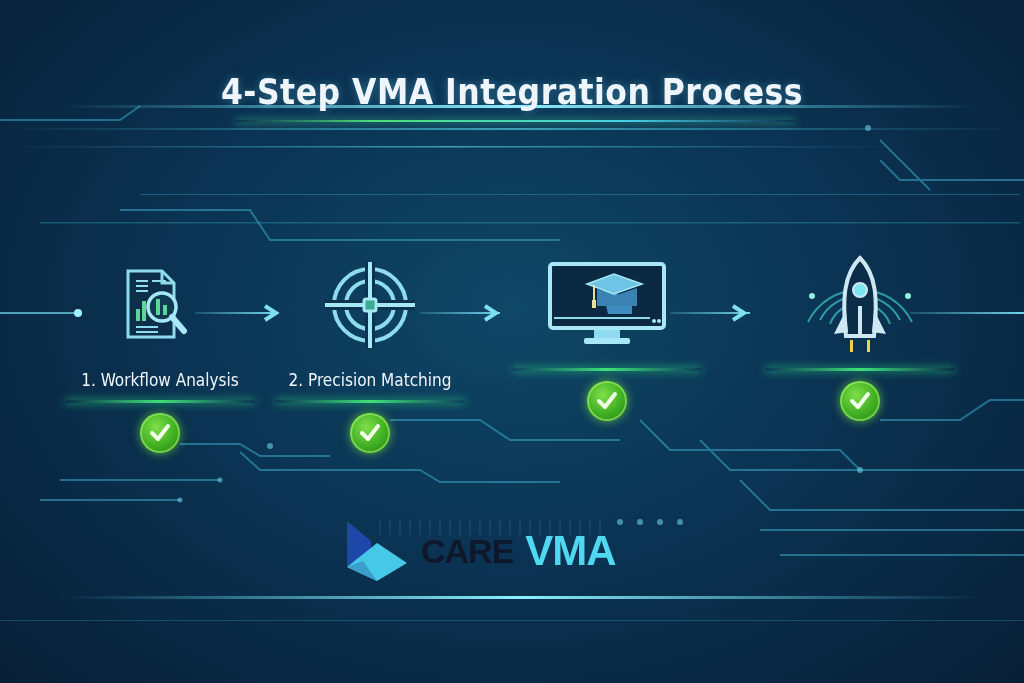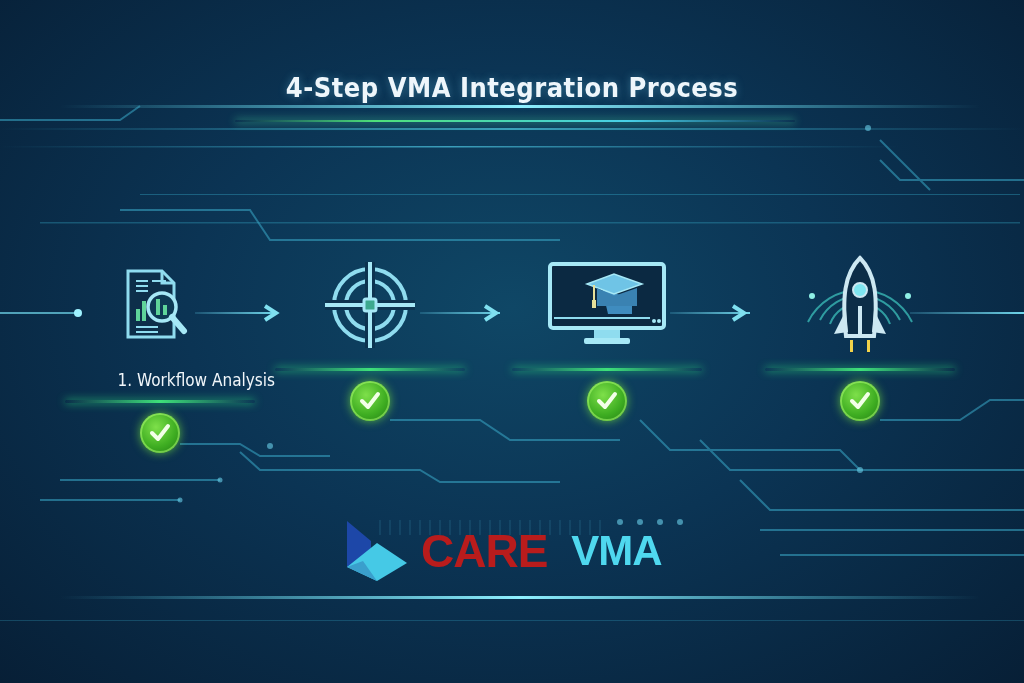--- a/index.html
+++ b/index.html
@@ -2,37 +2,37 @@
 <html><head>
 <meta charset="utf-8">
 <style>
   html,body{margin:0;padding:0;}
   body{width:1024px;height:683px;overflow:hidden;position:relative;
     background:radial-gradient(ellipse at 50% 45%, #0f4766 0%, #0b3454 45%, #071f36 100%);
     font-family:"DejaVu Sans", sans-serif;}
   .layer{position:absolute;left:0;top:0;width:1024px;height:683px;}
   .glowline{position:absolute;height:2px;border-radius:2px;}
   .title{position:absolute;left:0;width:1024px;top:72px;text-align:center;color:#eef6fb;
-    font-family:"DejaVu Sans Condensed","DejaVu Sans",sans-serif;font-weight:bold;font-size:27px;letter-spacing:0.5px;
+    font-family:"DejaVu Sans Condensed","DejaVu Sans",sans-serif;font-weight:bold;font-size:35px;letter-spacing:0.5px;
     text-shadow:0 0 8px rgba(120,220,255,0.35);}
   .step{position:absolute;top:250px;width:230px;text-align:center;}
   .icon-box{height:110px;display:flex;align-items:center;justify-content:center;}
-  .label{color:#f1f6fa;font-family:"DejaVu Sans Condensed","DejaVu Sans",sans-serif;font-size:17px;margin-top:8px;height:24px;line-height:24px;text-align:right;}
+  .label{color:#f1f6fa;font-family:"DejaVu Sans Condensed","DejaVu Sans",sans-serif;font-size:17px;margin-top:8px;height:24px;line-height:24px;}
   .underline{height:3px;margin:8px auto 0;width:190px;border-radius:3px;
     background:linear-gradient(90deg,rgba(40,200,120,0) 0%, #3ee07a 50%, rgba(40,200,120,0) 100%);
     box-shadow:0 0 8px #2bd27a;}
   .check{width:40px;height:40px;border-radius:50%;margin:10px auto 0;
     background:radial-gradient(circle at 40% 35%, #7ee04a 0%, #3fae22 55%, #1f7a12 100%);
     box-shadow:0 0 10px rgba(120,230,60,0.7), inset 0 0 0 2px rgba(180,255,120,0.5);
     display:flex;align-items:center;justify-content:center;}
   .arrow{position:absolute;top:312px;height:2px;background:linear-gradient(90deg,rgba(90,200,230,0.2),#6fd5ea);}
   .arrow-head{position:absolute;top:304px;}
   .logo{position:absolute;left:343px;top:519px;display:flex;align-items:center;gap:8px;}
-  .logo-care{font-family:"Liberation Sans",sans-serif;font-weight:bold;font-size:46px;color:#b91c1c;letter-spacing:-1px;}
-  .logo-vma{font-family:"Liberation Sans",sans-serif;font-weight:bold;font-size:42px;color:#4fd8ef;letter-spacing:-1px;margin-left:16px;}
+  .logo-care{font-family:"Liberation Sans",sans-serif;font-weight:bold;font-size:34px;color:#0f172a;letter-spacing:-1px;}
+  .logo-vma{font-family:"Liberation Sans",sans-serif;font-weight:bold;font-size:42px;color:#4fd8ef;letter-spacing:-1px;margin-left:4px;}
 </style>
 </head>
 <body>
 
 <svg class="layer" viewBox="0 0 1024 683">
   <defs>
     <linearGradient id="hl" x1="0" x2="1">
       <stop offset="0" stop-color="#5fe0f5" stop-opacity="0"></stop>
       <stop offset="0.5" stop-color="#8ff0ff" stop-opacity="1"></stop>
       <stop offset="1" stop-color="#5fe0f5" stop-opacity="0"></stop>
@@ -131,20 +131,21 @@
   <div class="icon-box">
     <svg width="110" height="90" viewBox="0 0 110 90">
       <circle cx="55" cy="45" r="36" fill="none" stroke="#8fdcef" stroke-width="4"></circle>
       <circle cx="55" cy="45" r="24" fill="none" stroke="#8fdcef" stroke-width="4"></circle>
       <rect x="0" y="0" width="0" height="0"></rect>
       <path d="M55 2 V88 M10 45 H100" stroke="#0c3350" stroke-width="10"></path>
       <path d="M55 2 V88 M10 45 H100" stroke="#a6e8f6" stroke-width="4"></path>
       <rect x="49" y="39" width="12" height="12" rx="2" fill="#3da98e" stroke="#a6e8f6" stroke-width="3"></rect>
     </svg>
   </div>
+  <div class="label">2. Precision Matching</div>
   <div class="underline"></div>
   <div class="check">
     <svg width="24" height="24" viewBox="0 0 24 24">
         <path d="M4 12 L10 18 L20 5" stroke="#f2ffe8" stroke-width="4" fill="none" stroke-linecap="round" stroke-linejoin="round"></path>
       </svg>
   </div>
 </div>
 
 <div class="step" style="left:492px;">
   <div class="icon-box">

